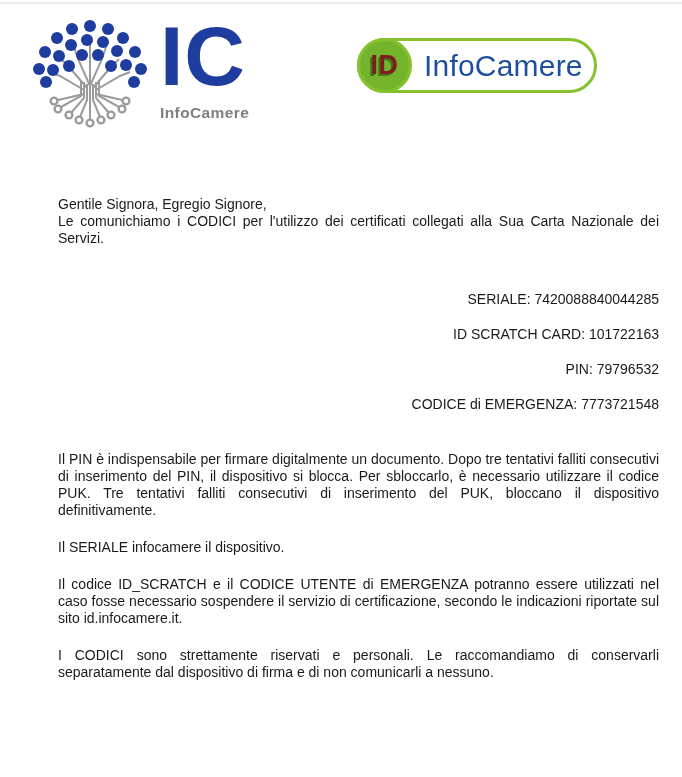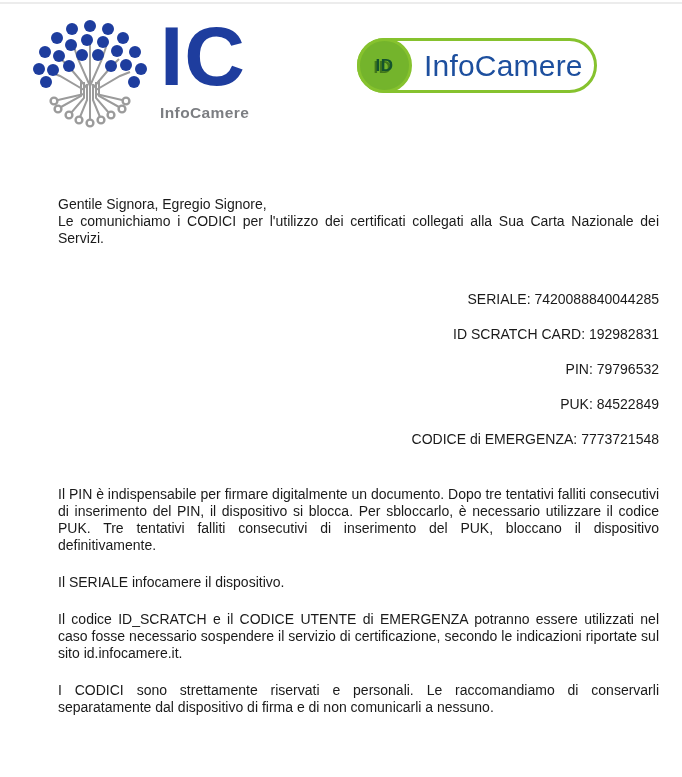--- a/index.html
+++ b/index.html
@@ -62,23 +62,23 @@
     left: -3px; top: -3px;
     width: 55px; height: 55px;
     border-radius: 50%;
     background: #74b42c;
     border: 3px solid #86c22e;
     display: flex;
     align-items: center;
     justify-content: center;
   }
   .id-badge-label {
-    color: #14532d;
+    color: #7f1d1d;
     font-weight: bold;
-    font-size: 17px;
+    font-size: 27px;
     letter-spacing: 0.5px;
     text-shadow: -2px 2px 0 #41761c;
   }
   .pill-wordmark {
     margin-left: 64px;
     color: #1d4f9e;
     font-size: 30px;
     font-weight: 500;
     letter-spacing: 0.2px;
   }
@@ -181,23 +181,22 @@
       <span class="pill-wordmark">InfoCamere</span>
     </div>
   </div>
 
   <div class="content">
     <div class="greeting">Gentile Signora, Egregio Signore,</div>
     <p class="intro">Le comunichiamo i CODICI per l'utilizzo dei certificati collegati alla Sua Carta Nazionale dei Servizi.</p>
 
     <div class="codes">
       <div class="code-line">SERIALE: 7420088840044285</div>
-      <div class="code-line">ID SCRATCH CARD: 192982831</div>
+      <div class="code-line">ID SCRATCH CARD: 101722163</div>
       <div class="code-line">PIN: 79796532</div>
-      <div class="code-line">PUK: 84522849</div>
       <div class="code-line">CODICE di EMERGENZA: 7773721548</div>
     </div>
 
     <div class="paragraphs">
       <p>Il PIN è indispensabile per firmare digitalmente un documento. Dopo tre tentativi falliti consecutivi di inserimento del PIN, il dispositivo si blocca. Per sbloccarlo, è necessario utilizzare il codice PUK. Tre tentativi falliti consecutivi di inserimento del PUK, bloccano il dispositivo definitivamente.</p>
       <p>Il SERIALE infocamere il dispositivo.</p>
       <p>Il codice ID_SCRATCH e il CODICE UTENTE di EMERGENZA potranno essere utilizzati nel caso fosse necessario sospendere il servizio di certificazione, secondo le indicazioni riportate sul sito id.infocamere.it.</p>
       <p>I CODICI sono strettamente riservati e personali. Le raccomandiamo di conservarli separatamente dal dispositivo di firma e di non comunicarli a nessuno.</p>
     </div>
   </div>

